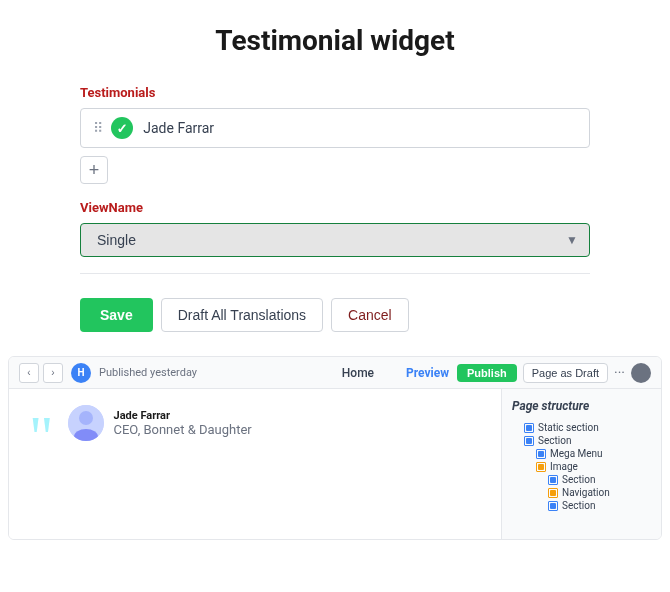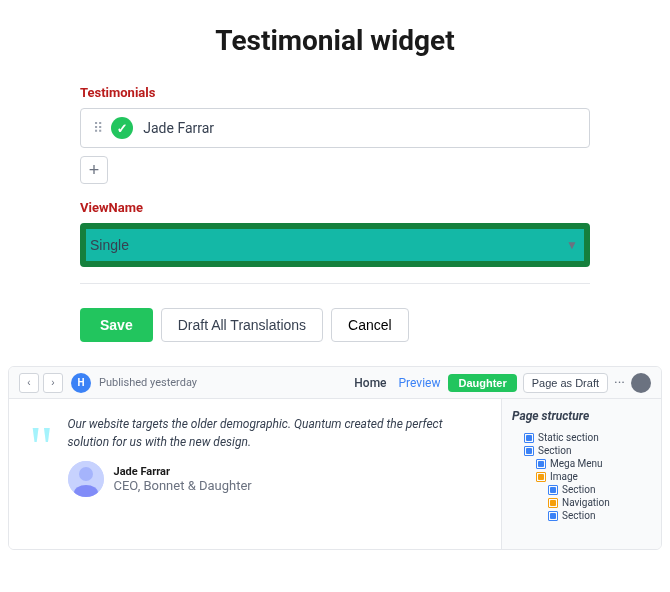--- a/index.html
+++ b/index.html
@@ -96,27 +96,27 @@
     .viewname-section {
       margin-bottom: 16px;
     }
 
     .select-wrapper {
       position: relative;
     }
 
     .select-field {
       width: 100%;
-      padding: 8px 36px 8px 4px;
-      border: 6px solid #15803d;
+      padding: 8px 36px 8px 16px;
+      border: 1px solid #15803d;
       border-radius: 4px;
       font-size: 14px;
       color: #374151;
       appearance: none;
-      background: #14b8a6;
+      background: #e5e5e5;
       cursor: pointer;
     }
 
     .select-arrow {
       position: absolute;
       right: 12px;
       top: 50%;
       transform: translateY(-50%);
       color: #6b7280;
       pointer-events: none;
@@ -152,21 +152,21 @@
       color: #374151;
       border: 1px solid #d1d5db;
       border-radius: 4px;
       padding: 8px 16px;
       font-size: 14px;
       cursor: pointer;
     }
 
     .btn-cancel {
       background: #fff;
-      color: #000000;
+      color: #7f1d1d;
       border: 1px solid #d1d5db;
       border-radius: 4px;
       padding: 8px 16px;
       font-size: 14px;
       cursor: pointer;
     }
 
     
     .preview-container {
       border: 1px solid #e5e7eb;
@@ -225,21 +225,22 @@
 
     .page-link {
       font-size: 12px;
       color: #374151;
       font-weight: 500;
     }
 
     .preview-link {
       font-size: 12px;
       color: #3b82f6;
-      margin-left: 4px;
+      margin-left: 24px;
+      font-weight: bold;
     }
 
     .topbar-right {
       display: flex;
       align-items: center;
       gap: 6px;
       margin-left: auto;
     }
 
     .btn-publish {
@@ -441,33 +442,32 @@
   <div class="preview-topbar">
     <div class="nav-arrows">
       <button class="nav-btn">‹</button>
       <button class="nav-btn">›</button>
     </div>
     <div class="user-avatar-small">H</div>
     <span class="published-text">Published yesterday</span>
     <span class="page-link">Home</span>
     <span class="preview-link">Preview</span>
     <div class="topbar-right">
-      <button class="btn-publish">Daughter</button>
+      <button class="btn-publish">Publish</button>
       <button class="btn-draft">Page as Draft</button>
       <span class="more-dots">···</span>
       <div class="avatar-icon"></div>
     </div>
   </div>
 
   <div class="preview-body">
 
     <div class="preview-testimonial">
       <div class="quote-mark">"</div>
       <div class="testimonial-content">
-        <p class="testimonial-quote">Our website targets the older demographic. Quantum created the perfect solution for us with the new design.</p>
         <div class="testimonial-author-row">
           <div class="author-photo">
             <svg width="36" height="36" viewBox="0 0 36 36">
               <circle cx="18" cy="18" r="18" fill="#c7d2fe"></circle>
               <circle cx="18" cy="13" r="7" fill="#a5b4fc"></circle>
               <ellipse cx="18" cy="32" rx="12" ry="8" fill="#818cf8"></ellipse>
             </svg>
           </div>
           <div class="author-info">
             <div class="name">Jade Farrar</div>

